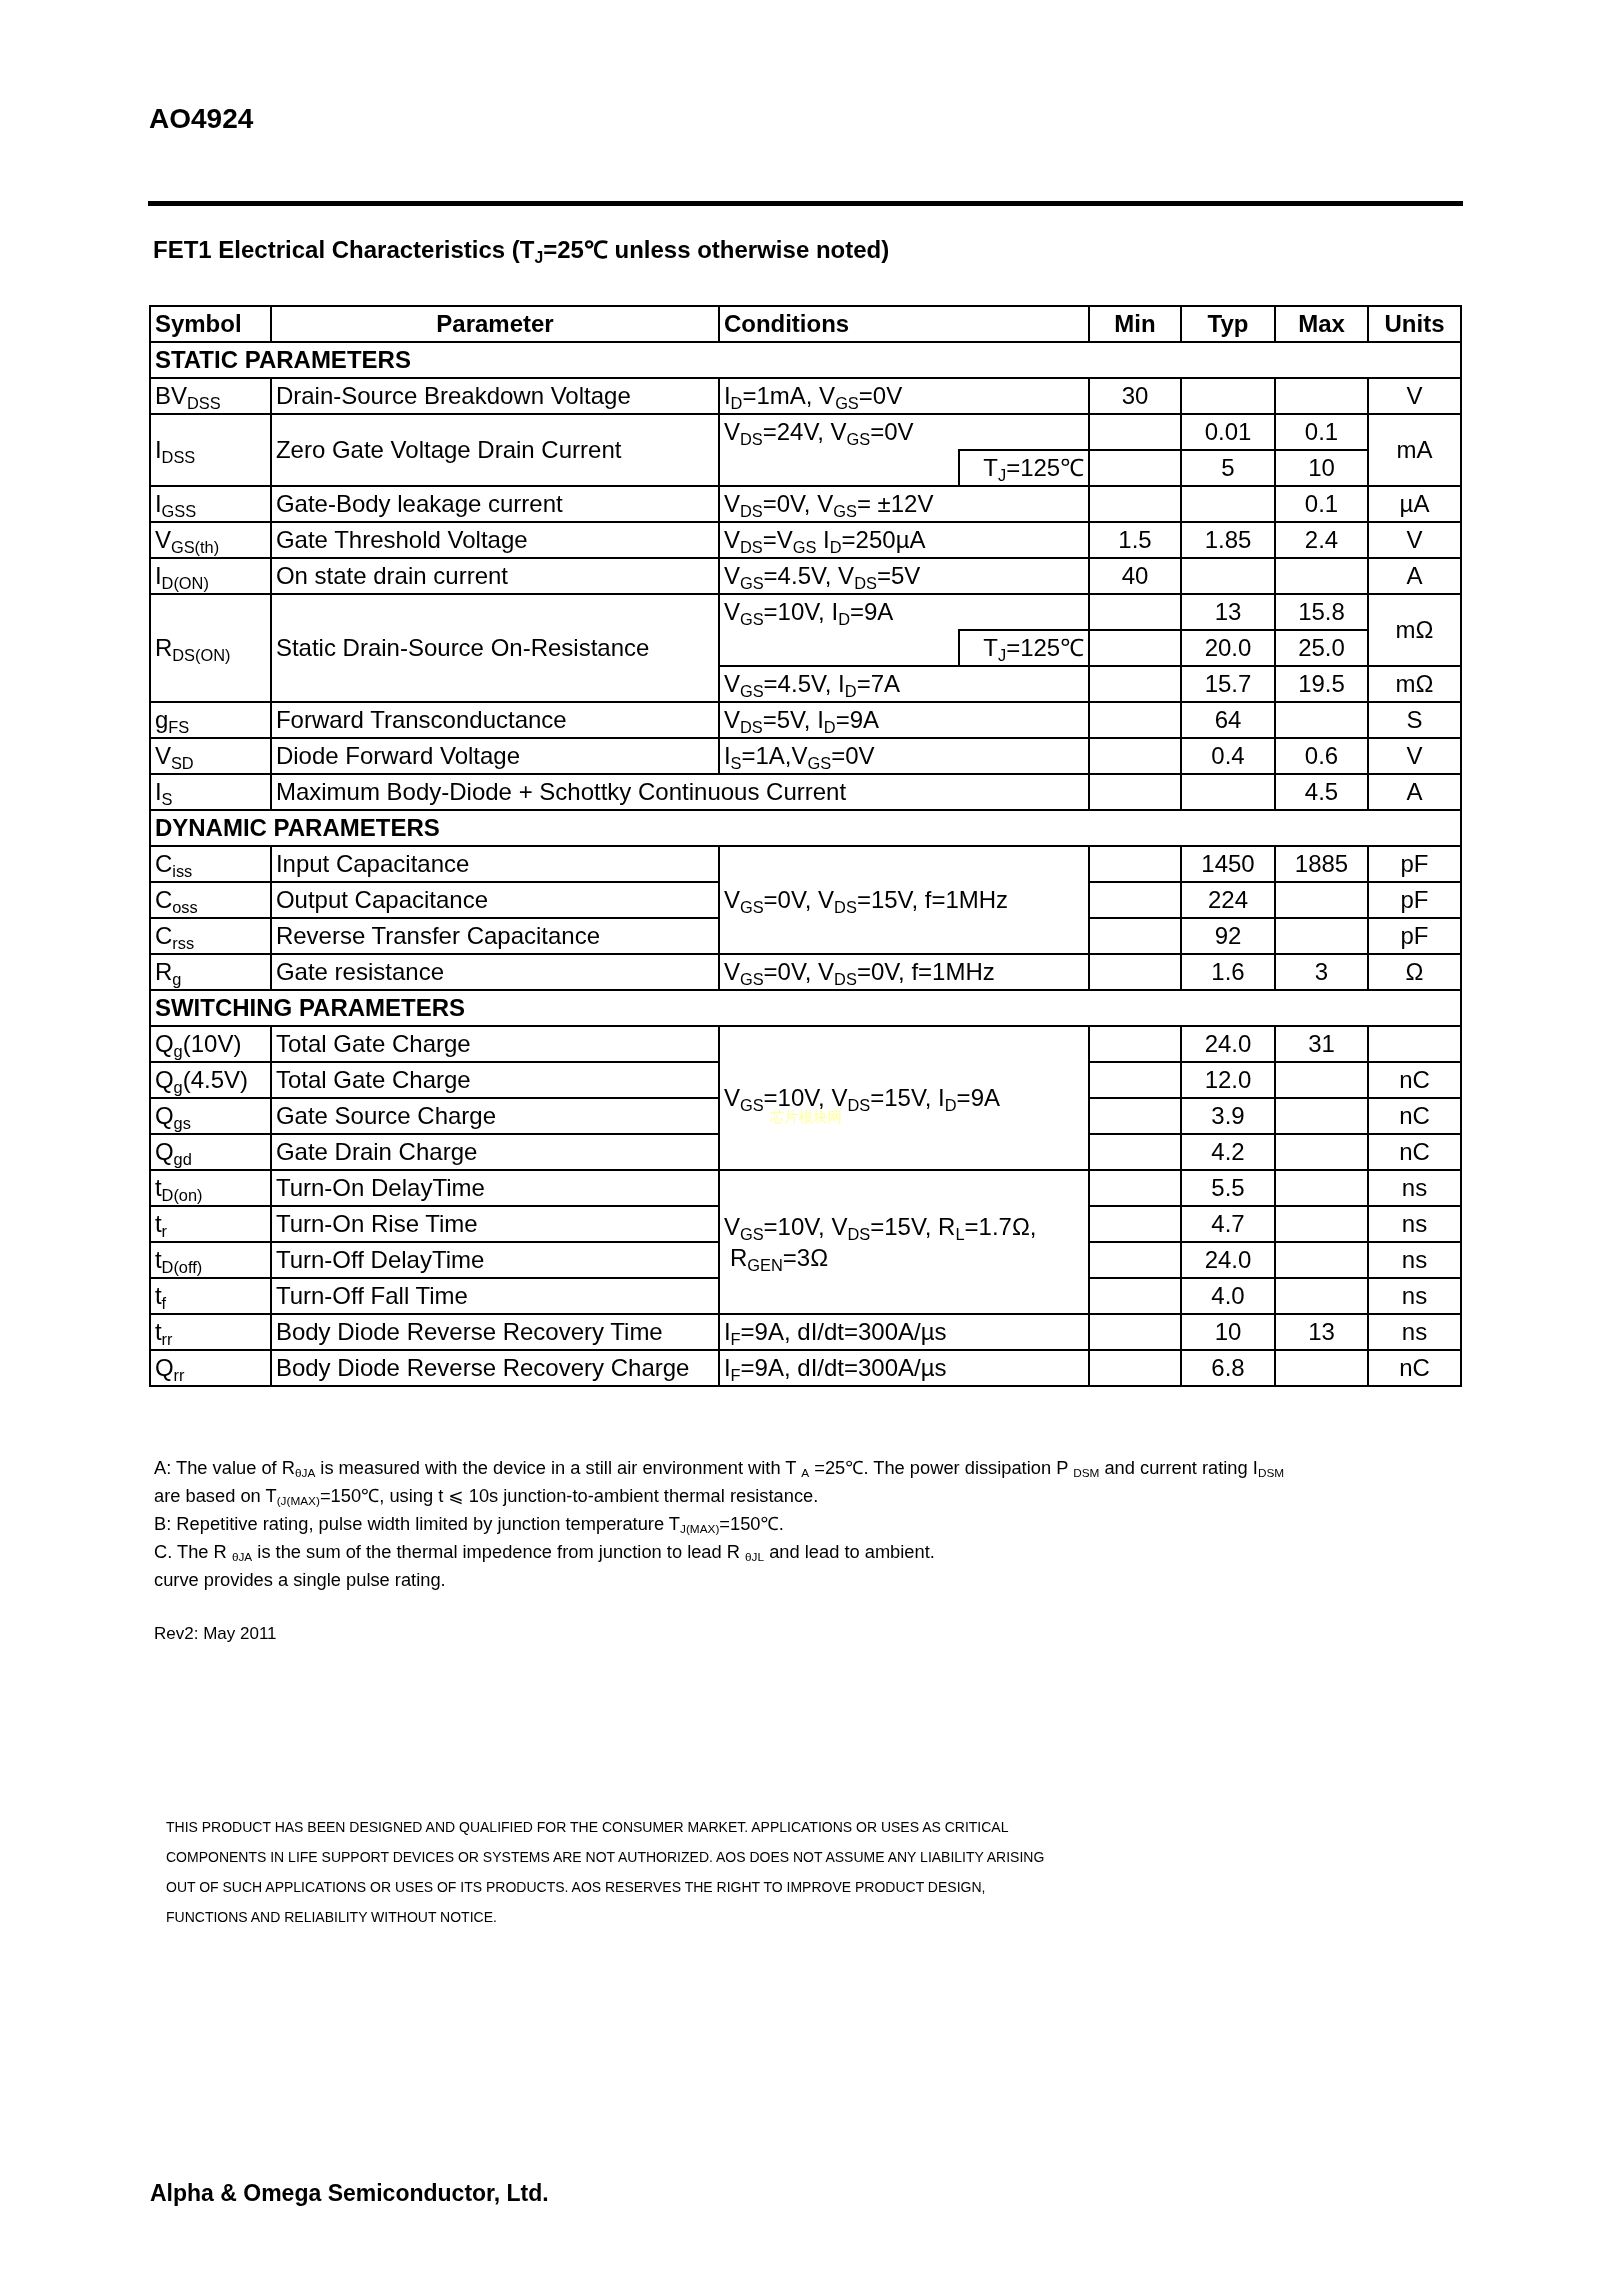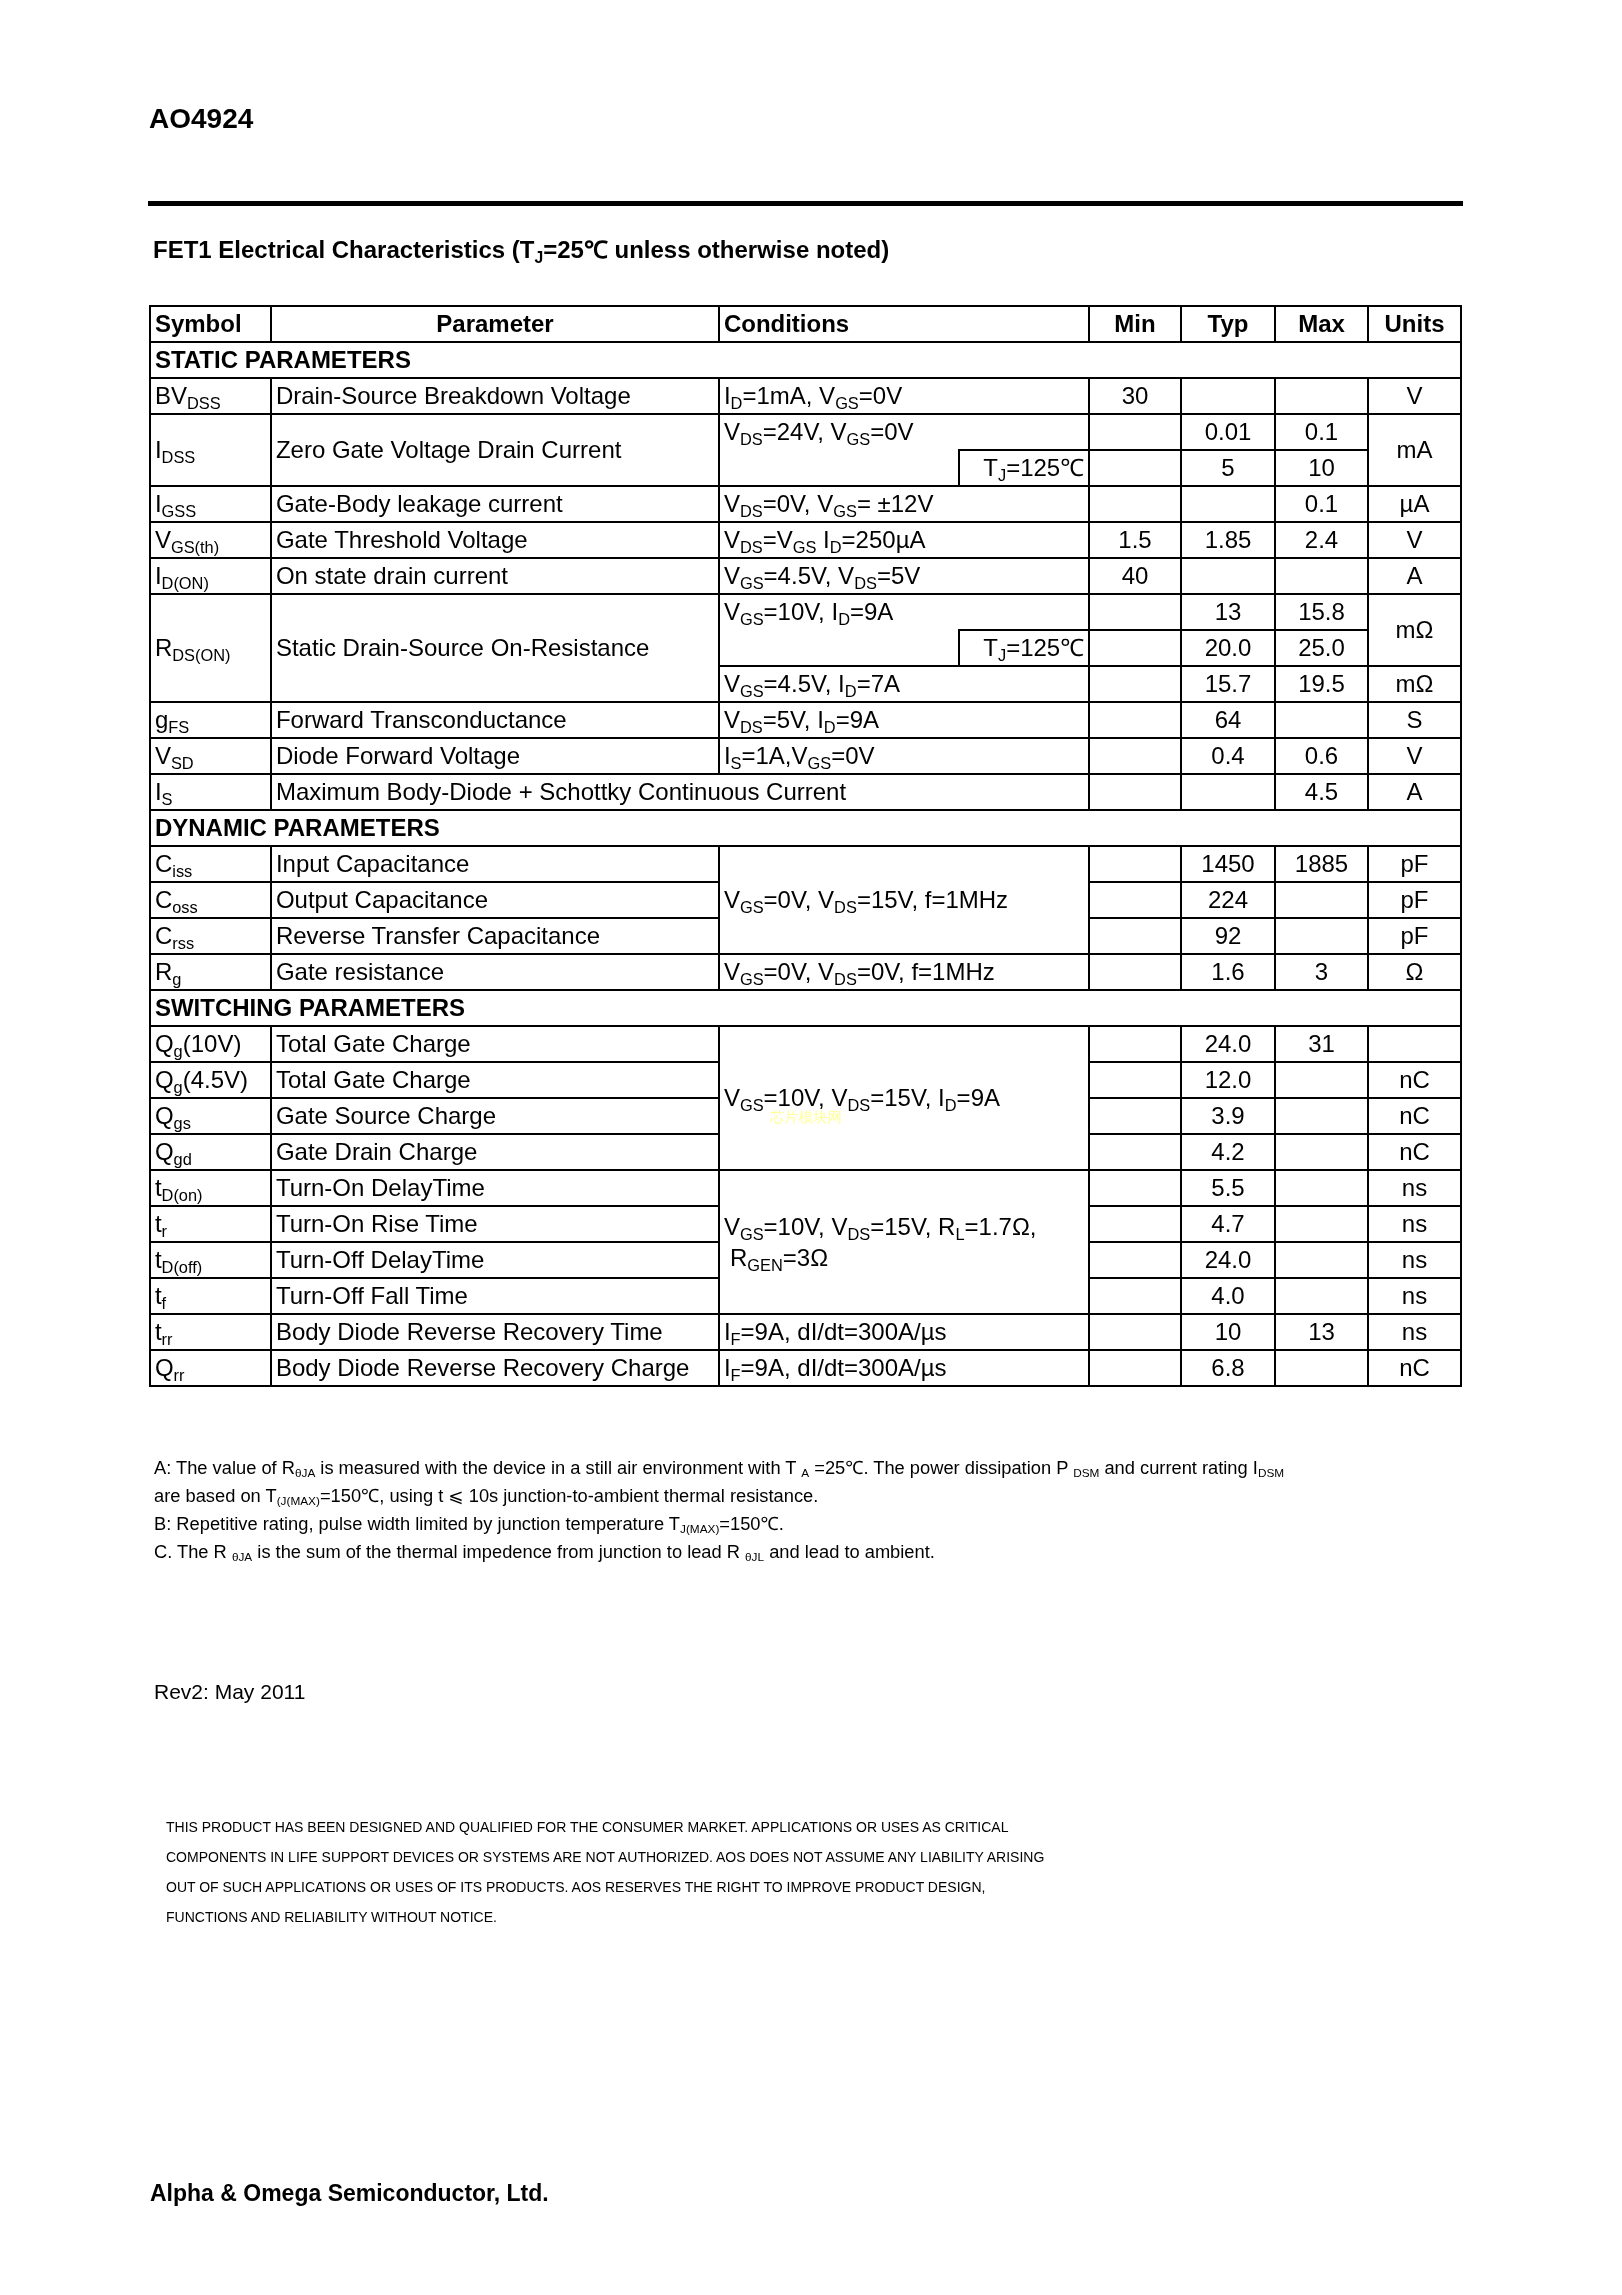--- a/index.html
+++ b/index.html
@@ -21,21 +21,21 @@
   #spec td.nob-r { border-right:none; }
   #spec td.nob-t { border-top:none; }
   #spec td.nob-b { border-bottom:none; }
   #spec sub { font-size:16.4px; vertical-align:-4.6px; line-height:0; }
   .tj-cell { text-align:right; }
   .watermark { color:#ffff99; font-size:14.4px; position:absolute; margin-left:46px; margin-top:25px; }
 
   #notes { left:154px; top:1454px; font-size:18.3px; line-height:28px; width:1308px; }
   #notes .line { white-space:nowrap; }
   #notes sub { font-size:11.8px; vertical-align:-3.3px; line-height:0; }
-  #revision { left:154px; top:1680px; font-size:21px; }
+  #revision { left:154px; top:1624px; font-size:17px; }
   #disclaimer { left:166px; top:1812px; font-size:14px; line-height:30px; }
   #disclaimer .line { white-space:nowrap; }
   #company { left:150px; top:2180px; font-size:23px; font-weight:bold; }
 </style>
 </head>
 <body>
 
 <div id="part-number" class="abs">AO4924</div>
 <div id="top-rule" class="abs"></div>
 <div id="section-title" class="abs"><span>FET1 Electrical Characteristics (T</span><sub>J</sub><span>=25℃ unless otherwise noted)</span></div>
@@ -293,20 +293,21 @@
     <td class="c v-units">nC</td>
   </tr>
 </tbody>
   </table>
 
 <div id="notes" class="abs">
     <div class="line"><span>A: The value of R</span><sub>θJA</sub><span>  is measured with the device in a still air environment with T </span><sub>A</sub><span> =25℃. The power dissipation P </span><sub>DSM</sub><span>  and current rating I</span><sub>DSM</sub></div>
     <div class="line"><span>are based  on T</span><sub>(J(MAX)</sub><span>=150℃, using t  ⩽ 10s junction-to-ambient thermal resistance.</span></div>
     <div class="line"><span>B: Repetitive rating, pulse width limited by junction temperature T</span><sub>J(MAX)</sub><span>=150℃.</span></div>
     <div class="line"><span>C. The R </span><sub>θJA</sub><span> is the sum of the thermal impedence from junction to lead R </span><sub>θJL</sub><span> and lead to ambient.</span></div>
+    <div class="line"><span>curve provides a single pulse rating.</span></div>
   </div>
 <div id="revision" class="abs">Rev2: May 2011</div>
 <div id="disclaimer" class="abs">
     <div class="line">THIS PRODUCT HAS BEEN DESIGNED AND QUALIFIED FOR THE CONSUMER MARKET. APPLICATIONS OR USES AS CRITICAL</div>
     <div class="line">COMPONENTS IN LIFE SUPPORT DEVICES OR SYSTEMS ARE NOT AUTHORIZED. AOS DOES NOT ASSUME ANY LIABILITY ARISING</div>
     <div class="line">OUT OF SUCH APPLICATIONS OR USES OF ITS PRODUCTS.  AOS RESERVES THE RIGHT TO IMPROVE PRODUCT DESIGN,</div>
     <div class="line">FUNCTIONS AND RELIABILITY WITHOUT NOTICE.</div>
   </div>
 <div id="company" class="abs">Alpha &amp; Omega Semiconductor, Ltd.</div>
 

